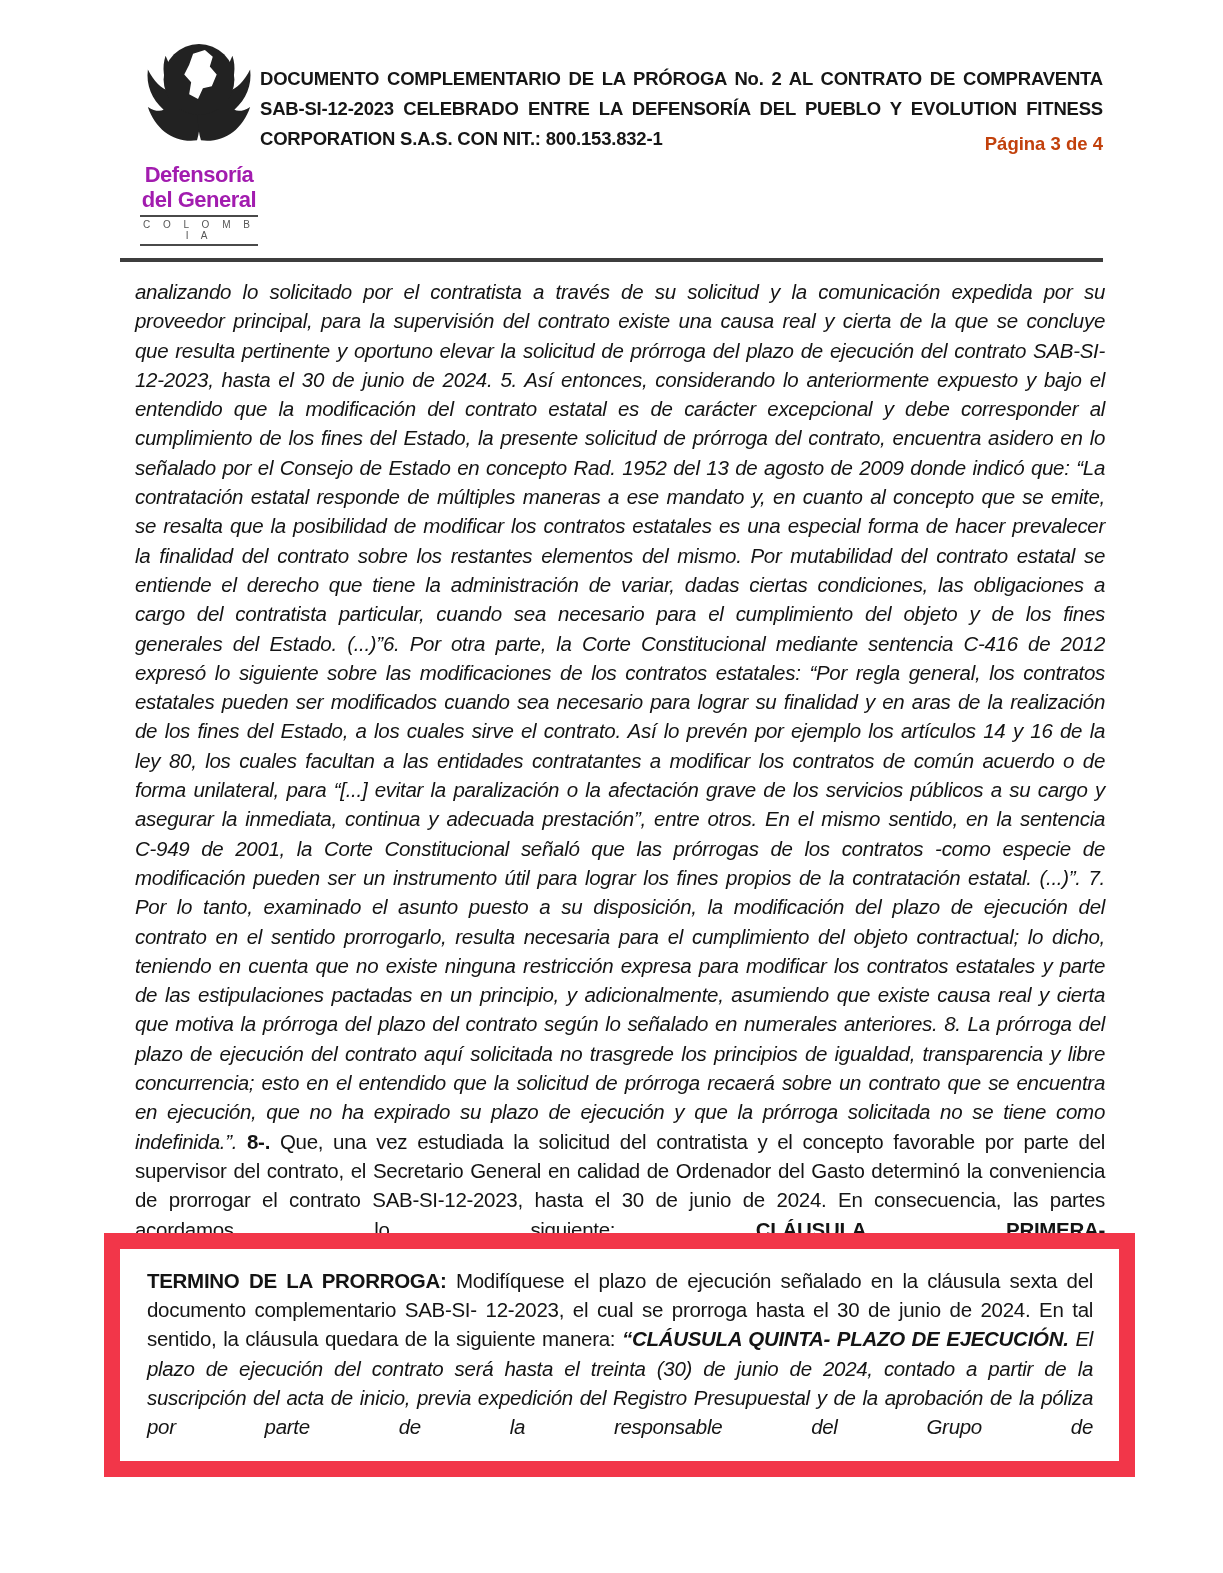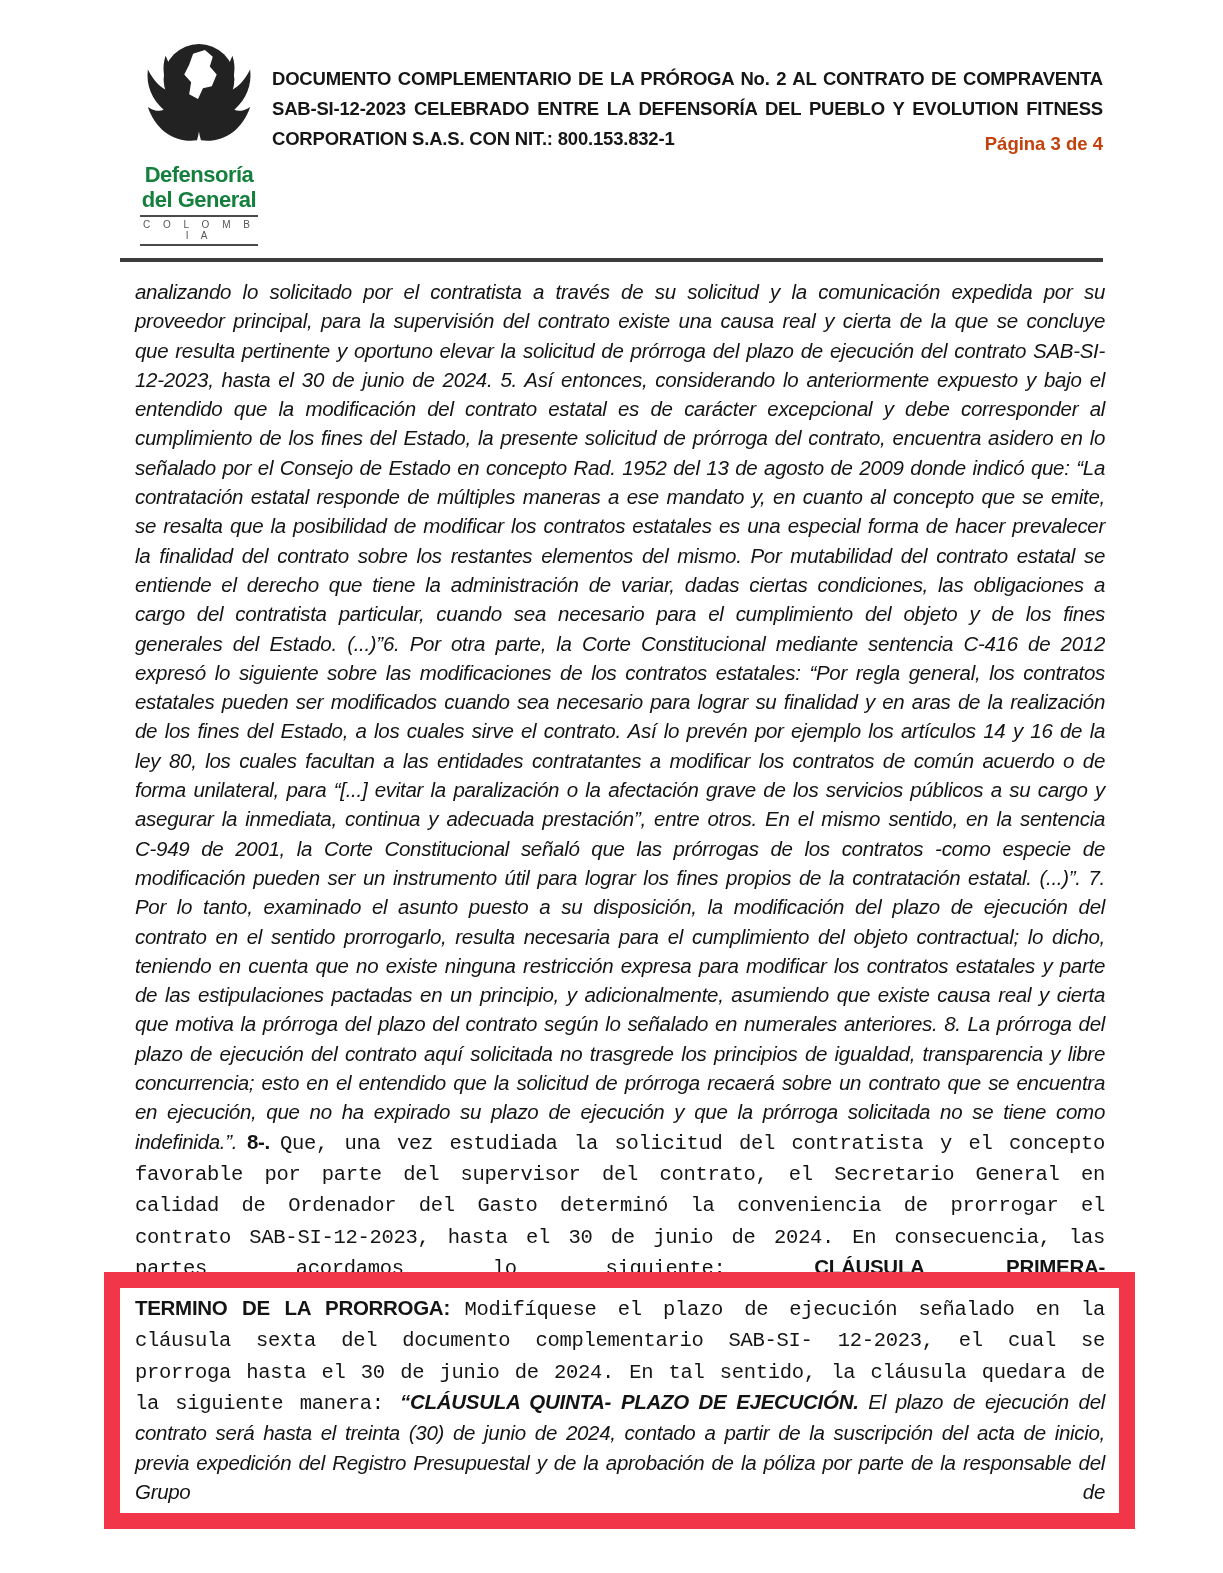--- a/index.html
+++ b/index.html
@@ -22,33 +22,33 @@
     flex-shrink:0;
     text-align:center;
     color:#2b2b2b;
   }
   .logo svg{display:block;margin:0 auto;}
   .logo-name{
     font-weight:bold;
     font-size:22px;
     line-height:25px;
     letter-spacing:-0.5px;
-    color:#15803d;
+    color:#a21caf;
   }
   .logo-rule{height:2px;background:#4a4a4a;margin:3px 2px 2px 2px;}
   .logo-caption{
     font-size:10px;
     letter-spacing:5px;
     color:#555;
     line-height:11px;
   }
   .title-wrap{
     position:relative;
     flex:1;
-    margin-left:12px;
+    margin-left:0;
     padding-top:22px;
   }
   .doc-title{
     font-weight:bold;
     font-size:18.5px;
     line-height:30px;
     letter-spacing:-0.2px;
     text-align:justify;
     color:#161616;
   }
@@ -68,37 +68,37 @@
   .body-text{
     margin:15px 0 0 135px;
     width:970px;
     font-size:20.5px;
     line-height:29.3px;
     letter-spacing:-0.3px;
     text-align:justify;
     text-align-last:justify;
     word-spacing:1px;
   }
-  .run-regular{font-style:normal;font-weight:normal;font-family:Liberation Mono, monospace;}
+  .run-regular{font-style:normal;font-weight:normal;}
   .run-italic{font-style:italic;}
   .run-bold{font-weight:bold;}
   .run-bold-italic{font-weight:bold;font-style:italic;}
   
   .highlight-box{
     position:relative;
     z-index:2;
     box-sizing:border-box;
     margin:-11px 0 0 104px;
     width:1031px;
     border:16px solid #F23649;
     background:#ffffff;
     padding:5px 14px 7px 15px;
   }
   .highlight-box .body-text{
-    margin:0;
+    margin:12px;
     width:auto;
   }
 </style>
 </head>
 <body>
 
 <div class="page">
 
   <div class="header">
 

